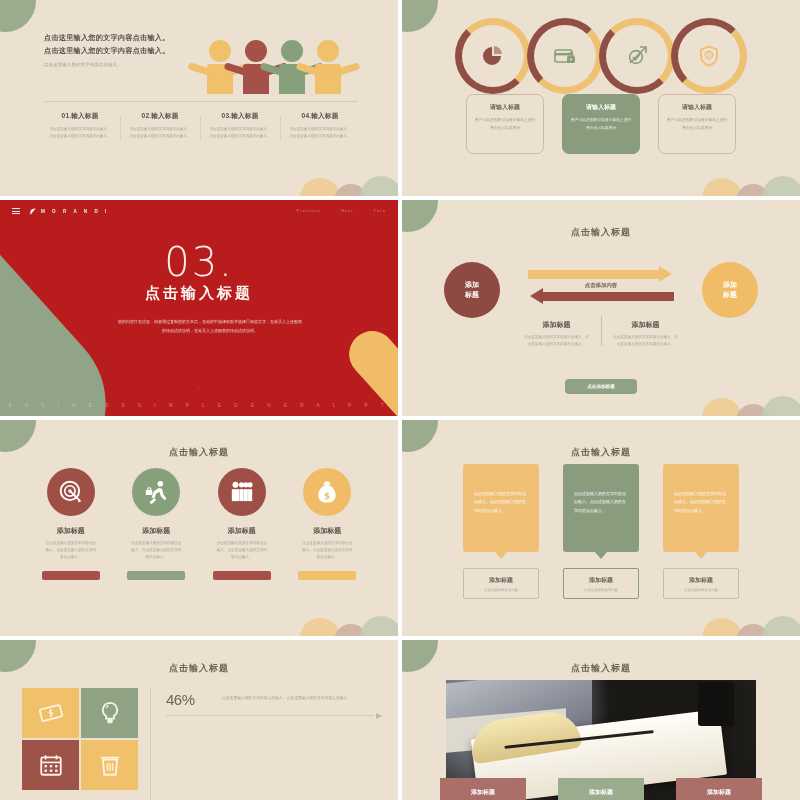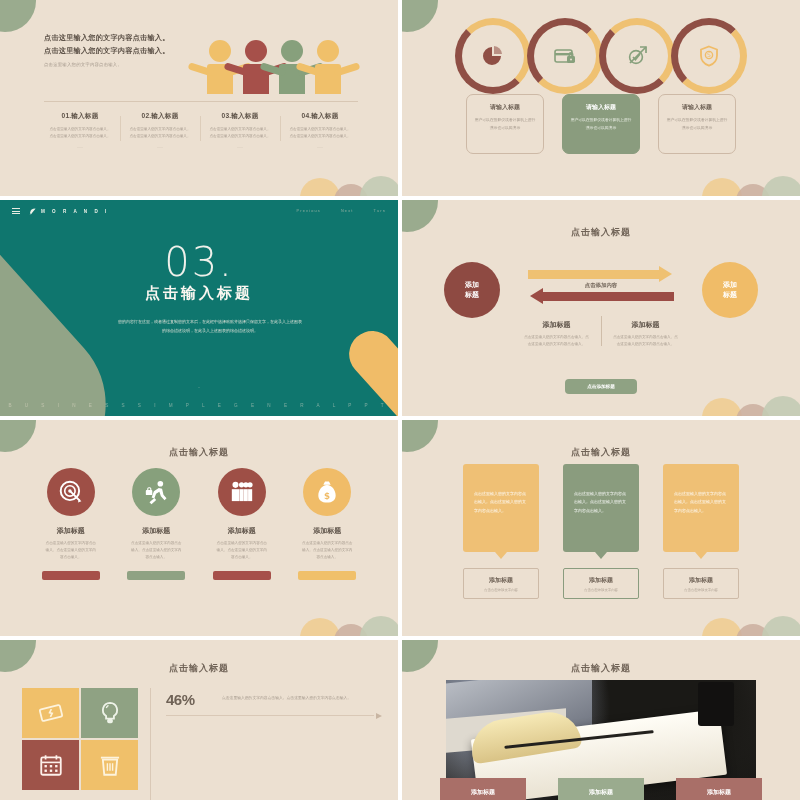--- a/index.html
+++ b/index.html
@@ -47,21 +47,21 @@
   .ring svg{width:24px;height:24px;}
   .cards{position:absolute;left:0;right:0;top:94px;display:flex;justify-content:center;gap:18px;}
   .card{width:78px;height:60px;border-radius:7px;border:1px solid #cdb9a6;box-sizing:border-box;padding:8px 7px 0;text-align:center;}
   .card.on{background:#8a9c7e;border-color:#8a9c7e;}
   .card-t{font-size:6px;font-weight:bold;color:#6f6256;margin-bottom:5px;}
   .card.on .card-t{color:#ffffff;}
   .card-b{font-size:3.8px;color:#a2968a;line-height:2.0;}
   .card.on .card-b{color:#eef1e9;}
 
   
-  .s3{background:#0f766e;}
+  .s3{background:#b91c1c;}
   .bar-green{position:absolute;left:-150px;top:-108px;width:168px;height:430px;border-radius:84px;background:#92a487;transform:rotate(-42deg);transform-origin:50% 50%;}
   .bar-red{position:absolute;left:-116px;top:-24px;width:16px;height:330px;border-radius:8px;background:#a6504a;transform:rotate(-42deg);}
   .bar-yel{position:absolute;right:-52px;bottom:-104px;width:46px;height:210px;border-radius:23px;background:#f0bc68;transform:rotate(-42deg);}
   .topbar{position:absolute;left:0;right:0;top:0;height:22px;display:flex;align-items:center;padding:0 12px;box-sizing:border-box;}
   .hamb{width:8px;height:6px;position:relative;margin-right:8px;}
   .hamb i{position:absolute;left:0;right:0;height:1px;background:#e7ece2;}
   .hamb i:nth-child(1){top:0}.hamb i:nth-child(2){top:2.5px}.hamb i:nth-child(3){top:5px}
   .brandmark{width:9px;height:9px;margin-right:4px;}
   .brand{font-size:4.6px;letter-spacing:3px;color:#eef2e9;font-weight:bold;}
   .nav{margin-left:auto;display:flex;gap:20px;align-items:center;}
@@ -115,21 +115,21 @@
   
   .s7-tiles{position:absolute;left:22px;top:48px;width:116px;display:grid;grid-template-columns:57px 57px;grid-template-rows:50px 50px;gap:2px;}
   .tile{display:flex;align-items:center;justify-content:center;}
   .tile svg{width:26px;height:26px;}
   .t-yel{background:#f0c06a;} .t-grn{background:#8fa283;} .t-red{background:#9e5349;}
   .s7-div{position:absolute;left:150px;top:48px;bottom:0;width:1px;background:#d9c8b6;}
   .s7-list{position:absolute;left:166px;right:16px;top:44px;}
   .s7-item{display:flex;align-items:flex-start;padding:7px 0 8px;position:relative;}
   .s7-item:after{content:"";position:absolute;left:0;right:8px;bottom:0;height:1px;background:#d9c8b6;}
   .s7-item .tip{position:absolute;right:0;bottom:-2.5px;border-left:6px solid #c8b5a2;border-top:3px solid transparent;border-bottom:3px solid transparent;}
-  .s7-pc{font-size:15px;color:#6f6256;width:56px;font-weight:700;letter-spacing:-.5px;}
+  .s7-pc{font-size:15px;color:#6f6256;width:56px;font-weight:400;letter-spacing:-.5px;}
   .s7-tx{font-size:3.8px;color:#a2968a;line-height:2.1;padding-top:4px;}
 
   
   .photo{position:absolute;left:44px;right:44px;top:40px;bottom:0;background:
      radial-gradient(circle at 18% 22%, #7e8593 0 14%, transparent 40%),
      radial-gradient(circle at 72% 18%, #1a1916 0 26%, transparent 55%),
      linear-gradient(165deg,#5d6068 0%,#2e2c29 38%,#161513 100%);
      overflow:hidden;}
   .pg-laptop{position:absolute;left:-4px;top:-4px;width:150px;height:62px;background:linear-gradient(160deg,#b9bdc4,#6f7480);transform:skewY(-6deg);border-radius:3px;}
   .pg-deskl{position:absolute;left:-10px;top:34px;width:130px;height:34px;background:#ded9cf;transform:skewY(-5deg);}

